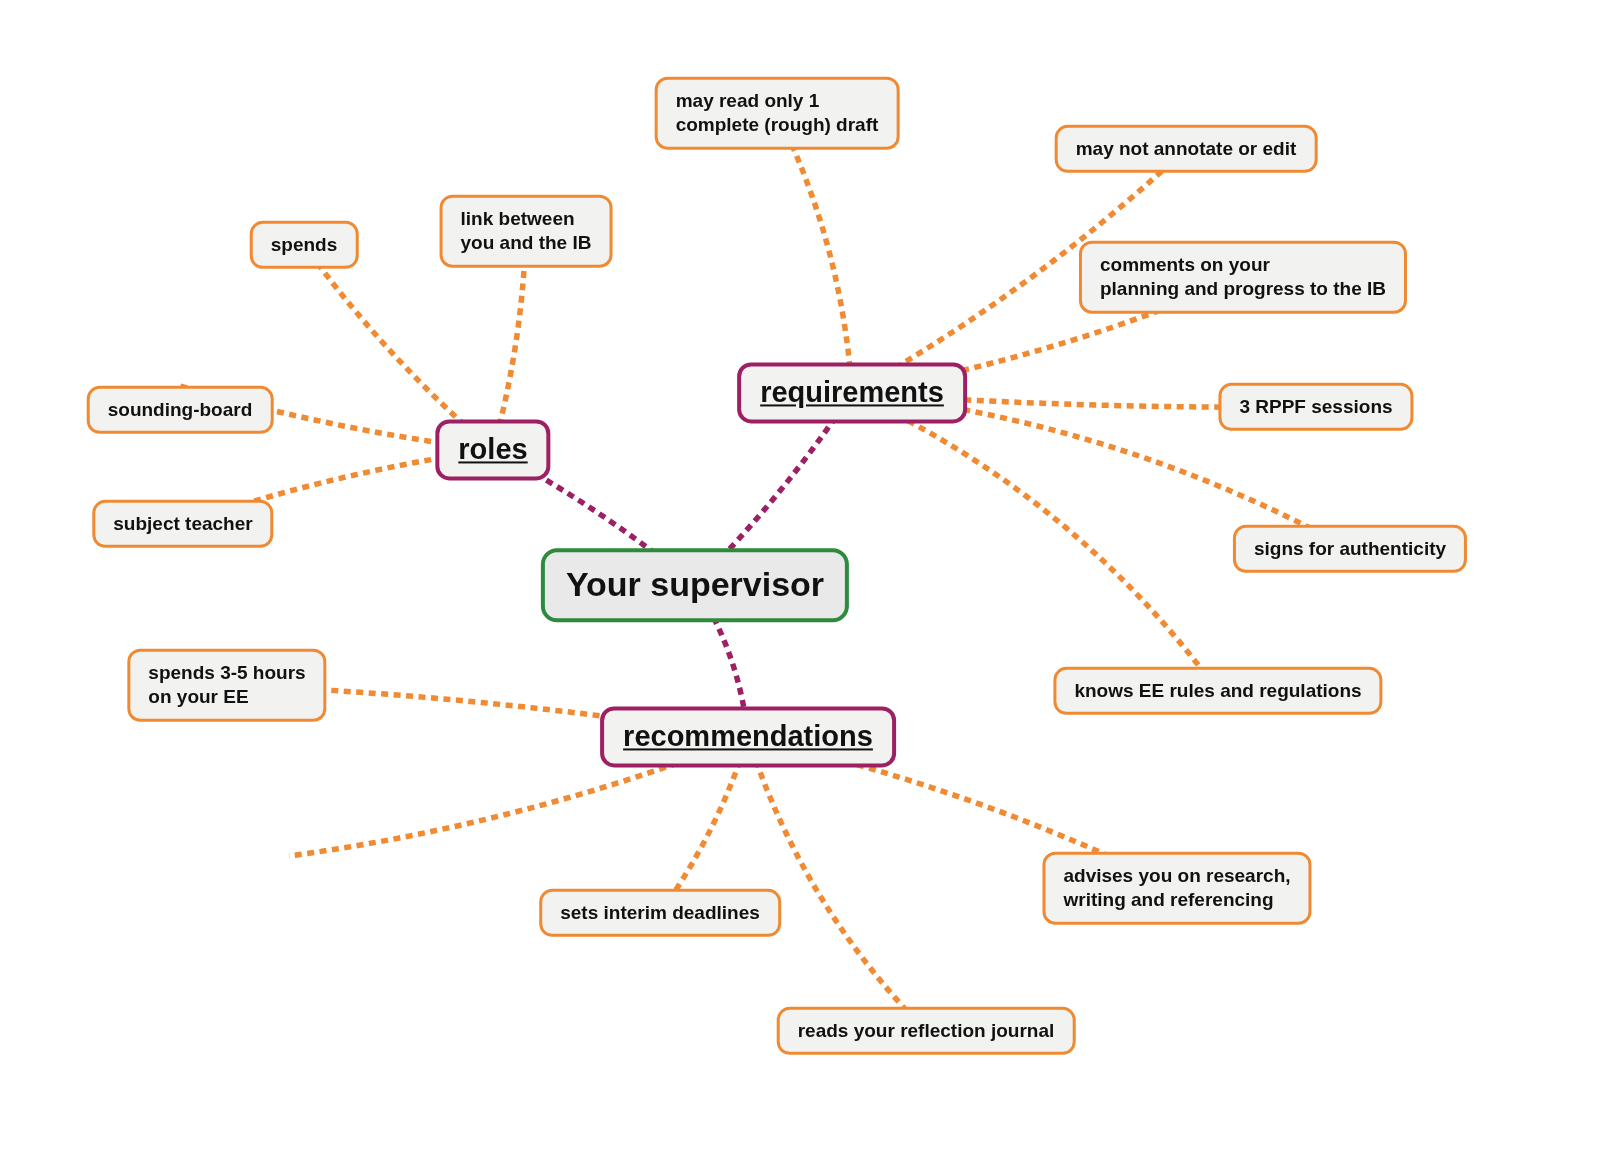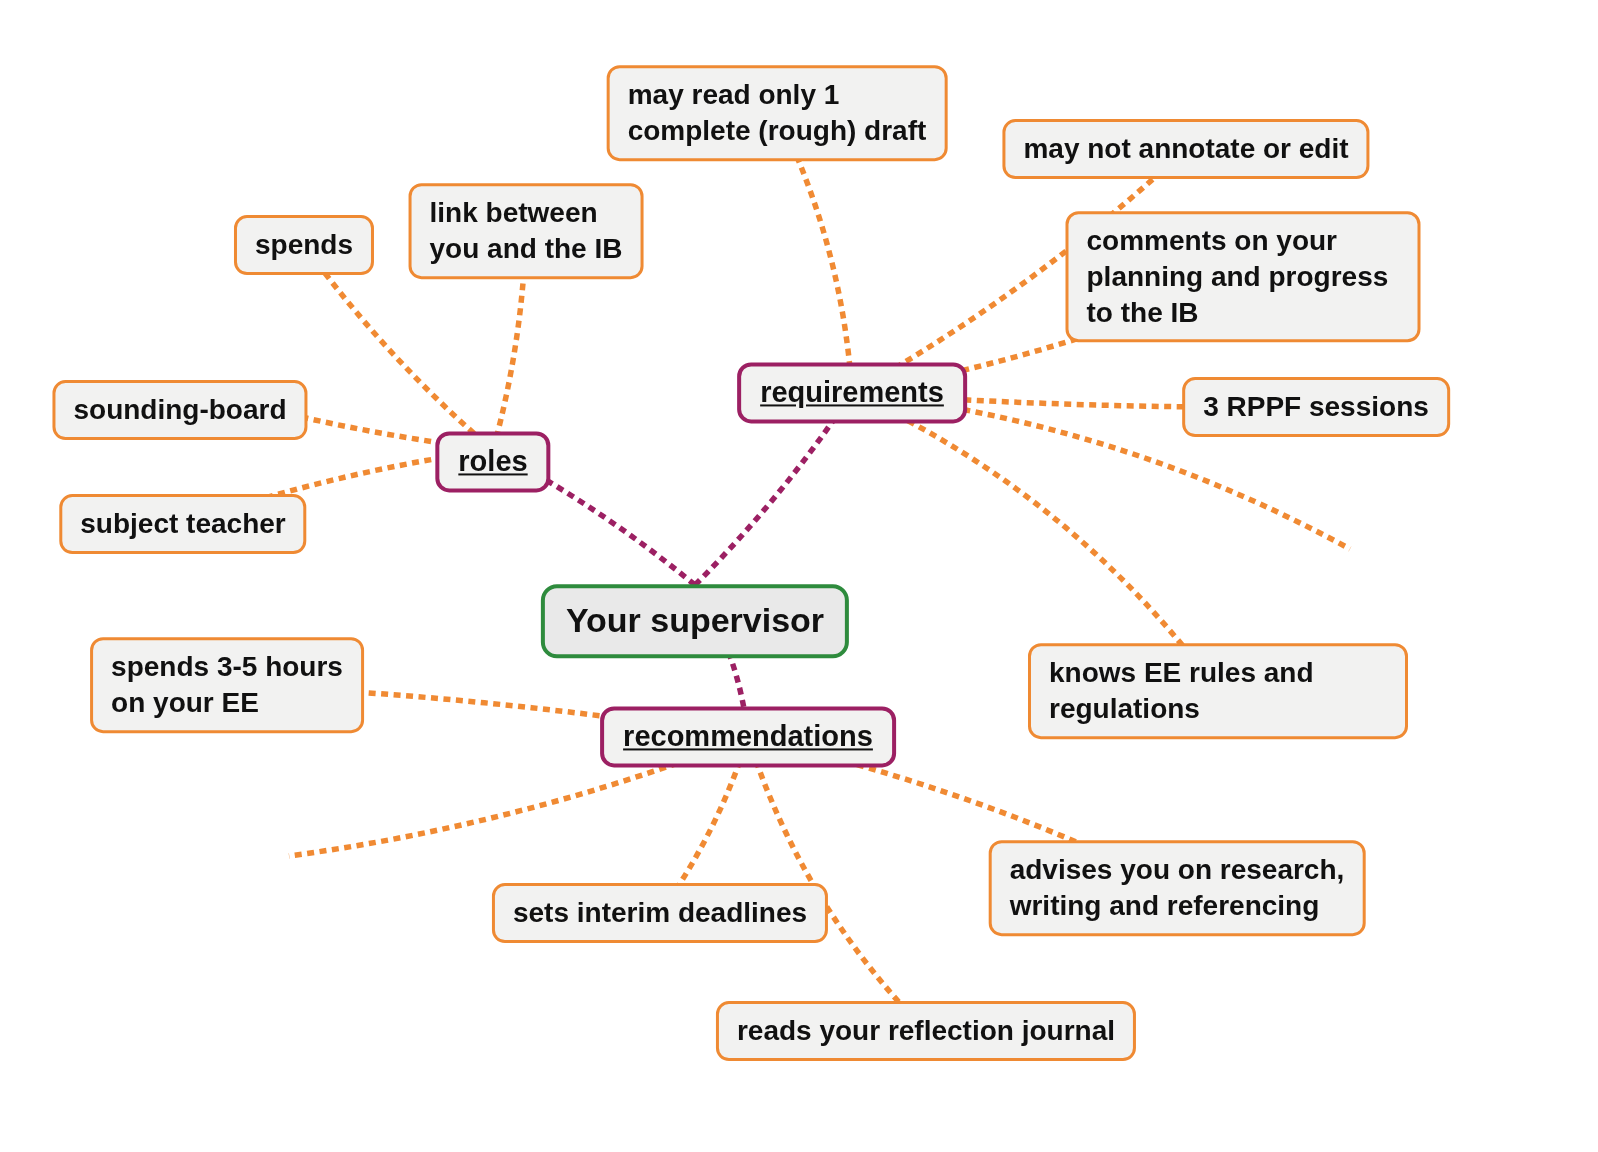--- a/index.html
+++ b/index.html
@@ -37,21 +37,21 @@
     background: var(--node-bg);
     color: var(--text-color);
     font-weight: 700;
     line-height: 1.28;
     white-space: pre-line;
     text-align: left;
     border-radius: 13px;
   }
   .node.leaf {
     border: 3.5px solid var(--orange-border);
-    font-size: 28px;
+    font-size: 19px;
     padding: 9px 18px;
   }
   .node.branch {
     border: 4.5px solid var(--purple-border);
     font-size: 29px;
     padding: 8px 19px;
     border-radius: 14px;
     text-decoration: underline;
   }
   .node.center {
@@ -80,35 +80,36 @@
       <path d="M 852 393 Q 1083.72 409.28 1316 407" class="edge-orange"></path>
       <path d="M 852 393 Q 1116.6 421.2 1350 549" class="edge-orange"></path>
       <path d="M 852 393 Q 1073.74 494.42 1218 691" class="edge-orange"></path>
       <path d="M 748 737 Q 489.06 695.37 227 685" class="edge-orange"></path>
       <path d="M 748 737 Q 525.64 824.04 289 856" class="edge-orange"></path>
       <path d="M 748 737 Q 718.08 832.04 660 913" class="edge-orange"></path>
       <path d="M 748 737 Q 801.72 905.36 926 1031" class="edge-orange"></path>
       <path d="M 748 737 Q 971.56 786.76 1177 888" class="edge-orange"></path>
     </svg>
 
-<div class="node center" style="left: 695px; top: 585px; margin-top: 36px;">Your supervisor</div>
-    <div class="node branch" style="left: 493px; top: 450px; margin-top: 12px;">roles</div>
+<div class="node center" style="left: 695px; top: 585px;">Your supervisor</div>
+    <div class="node branch" style="left: 493px; top: 450px;">roles</div>
     <div class="node branch" style="left: 852px; top: 393px;">requirements</div>
     <div class="node branch" style="left: 748px; top: 737px;">recommendations</div>
     <div class="node leaf" style="left: 304px; top: 245px;">spends</div>
     <div class="node leaf" style="left: 526px; top: 231px;">link between
 you and the IB</div>
     <div class="node leaf" style="left: 180px; top: 386px; margin-top: 24px;">sounding-board</div>
     <div class="node leaf" style="left: 183px; top: 524px;">subject teacher</div>
     <div class="node leaf" style="left: 777px; top: 113px;">may read only 1
 complete (rough) draft</div>
     <div class="node leaf" style="left: 1243px; top: 277px;">comments on your
 planning and progress to the IB</div>
     <div class="node leaf" style="left: 1186px; top: 149px;">may not annotate or edit</div>
     <div class="node leaf" style="left: 1316px; top: 407px;">3 RPPF sessions</div>
+    <div class="node leaf" style="left: 1350px; top: 549px;">signs for authenticity</div>
     <div class="node leaf" style="left: 1218px; top: 691px;">knows EE rules and regulations</div>
     <div class="node leaf" style="left: 227px; top: 685px;">spends 3-5 hours
 on your EE</div>
     <div class="node leaf" style="left: 660px; top: 913px;">sets interim deadlines</div>
     <div class="node leaf" style="left: 926px; top: 1031px;">reads your reflection journal</div>
     <div class="node leaf" style="left: 1177px; top: 888px;">advises you on research,
 writing and referencing</div>
   </div>
 
 </body></html>

